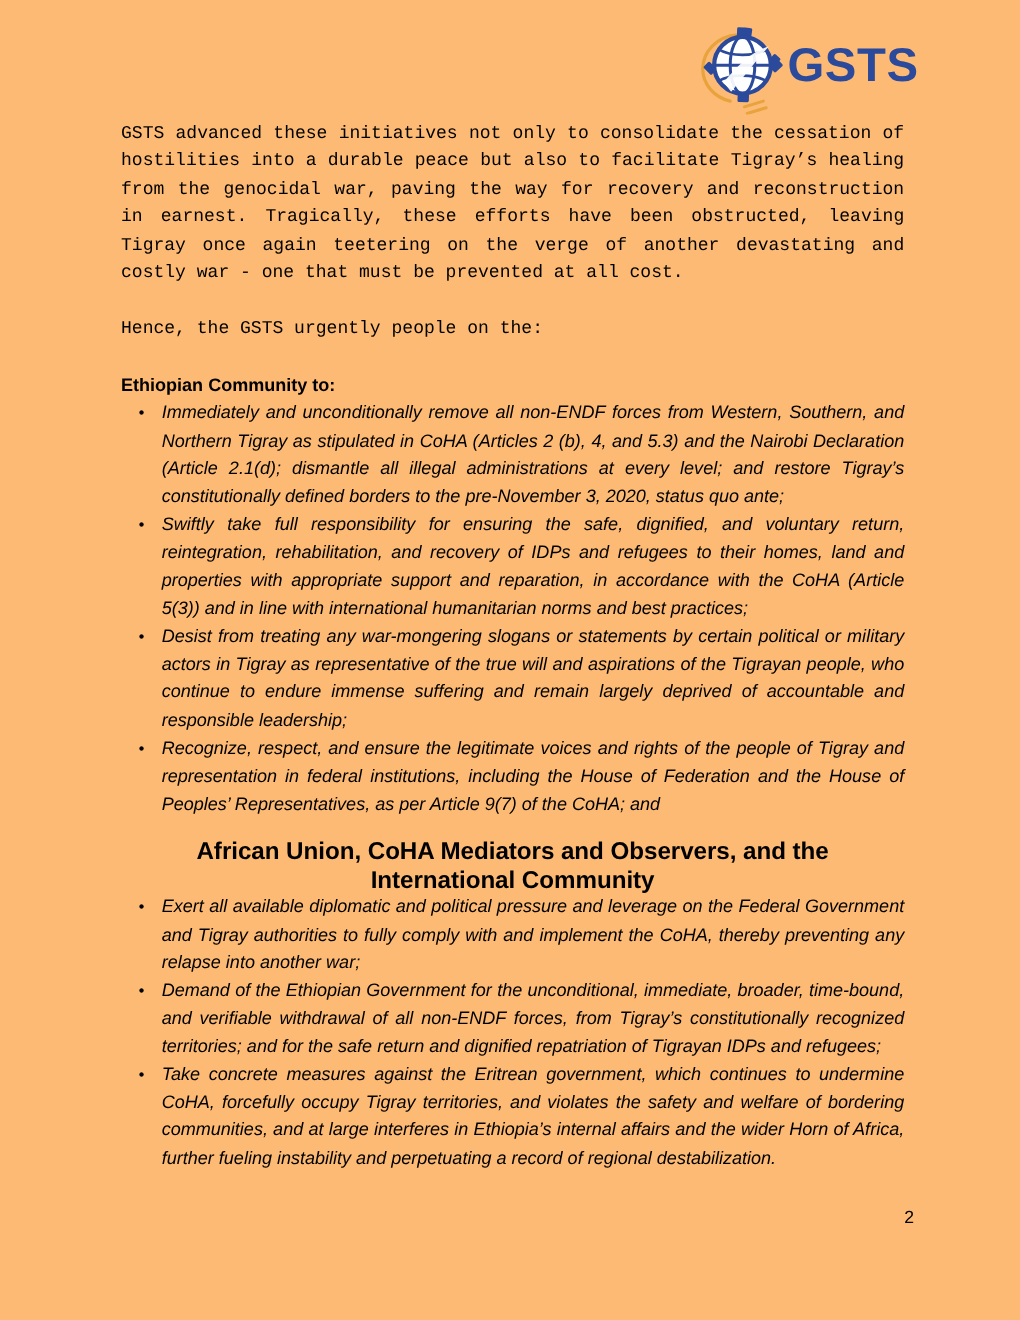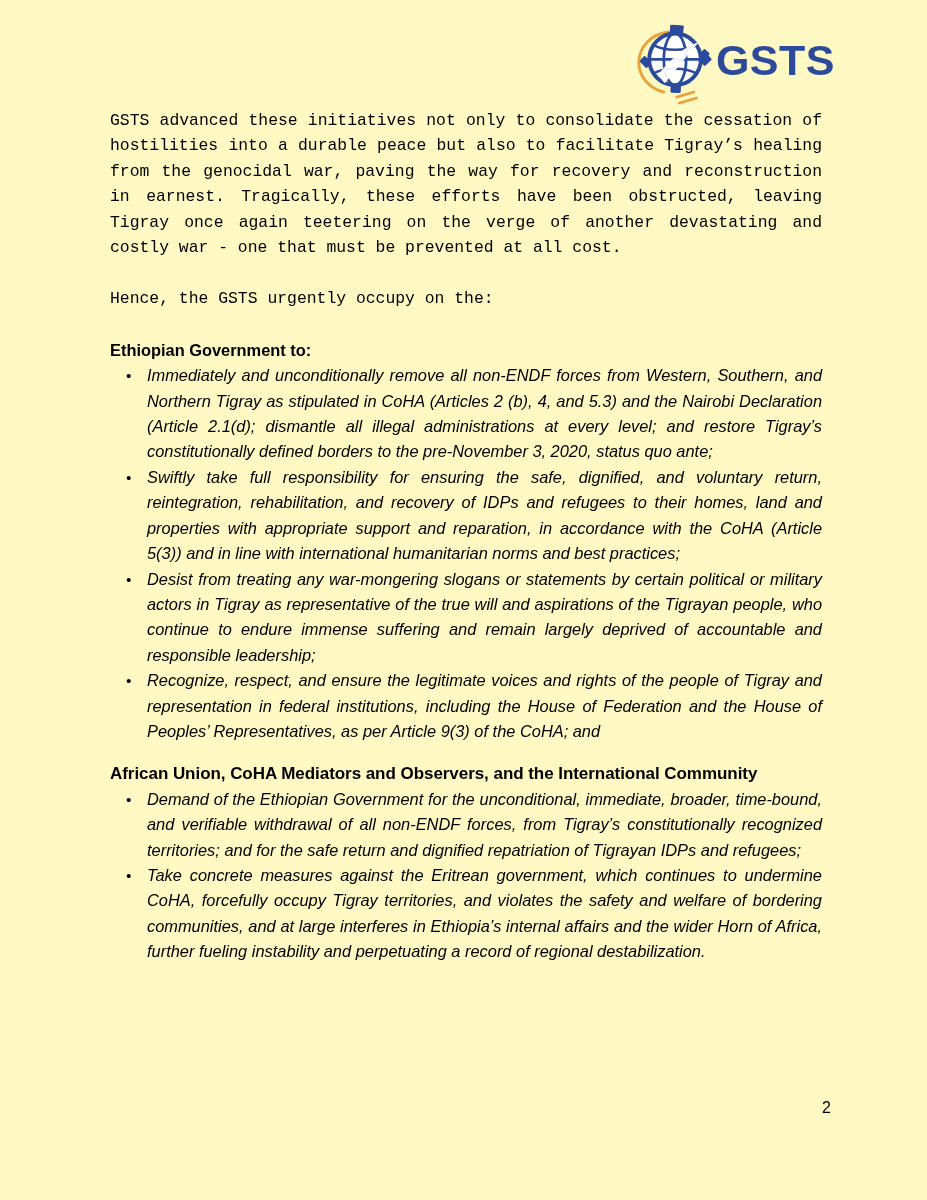--- a/index.html
+++ b/index.html
@@ -8,21 +8,21 @@
     background: #ffffff;
   }
   body {
     font-family: "Liberation Sans", sans-serif;
     color: #000000;
   }
   .page {
     position: relative;
     width: 927px;
     height: 1200px;
-    background: #fef9c3;
+    background: #fdba74;
     overflow: hidden;
     box-sizing: border-box;
   }
 
   
   .header {
     position: absolute;
     top: 18px;
     right: 92px;
     height: 86px;
@@ -64,22 +64,23 @@
   .gap-md { height: 17px; }
 
   h2.section-heading {
     margin: 0;
     font-size: 16.4px;
     line-height: 25.4px;
     font-weight: bold;
     text-align: left;
   }
   h2.section-heading.wide {
-    font-size: 17px;
+    font-size: 22px;
     letter-spacing: -0.05px;
+    text-align: center;
   }
   .heading-cont {
     margin: 0;
     font-size: 16.4px;
     line-height: 25.4px;
     font-weight: normal;
   }
 
   ul.bullets {
     margin: 0;
@@ -149,38 +150,39 @@
     </svg>
     <div class="logo-word">GSTS</div>
   </div>
 
   <div class="content">
 
     <p class="para">GSTS advanced these initiatives not only to consolidate the cessation of hostilities into a durable peace but also to facilitate Tigray’s healing from the genocidal war, paving the way for recovery and reconstruction in earnest. Tragically, these efforts have been obstructed, leaving Tigray once again teetering on the verge of another devastating and costly war - one that must be prevented at all cost.</p>
 
     <div class="gap-lg"></div>
 
-    <p class="para">Hence, the GSTS urgently occupy on the:</p>
+    <p class="para">Hence, the GSTS urgently people on the:</p>
 
     <div class="gap-lg"></div>
 
-    <h2 class="section-heading">Ethiopian Government to:</h2>
+    <h2 class="section-heading">Ethiopian Community to:</h2>
 
     <ul class="bullets">
       <li>Immediately and unconditionally remove all non-ENDF forces from Western, Southern, and Northern Tigray as stipulated in CoHA (Articles 2 (b), 4, and 5.3) and the Nairobi Declaration (Article 2.1(d); dismantle all illegal administrations at every level; and restore Tigray’s constitutionally defined borders to the pre-November 3, 2020, status quo ante;</li>
       <li>Swiftly take full responsibility for ensuring the safe, dignified, and voluntary return, reintegration, rehabilitation, and recovery of IDPs and refugees to their homes, land and properties with appropriate support and reparation, in accordance with the CoHA (Article 5(3)) and in line with international humanitarian norms and best practices;</li>
       <li>Desist from treating any war-mongering slogans or statements by certain political or military actors in Tigray as representative of the true will and aspirations of the Tigrayan people, who continue to endure immense suffering and remain largely deprived of accountable and responsible leadership;</li>
-      <li>Recognize, respect, and ensure the legitimate voices and rights of the people of Tigray and representation in federal institutions, including the House of Federation and the House of Peoples’ Representatives, as per Article 9(3) of the CoHA; and</li>
+      <li>Recognize, respect, and ensure the legitimate voices and rights of the people of Tigray and representation in federal institutions, including the House of Federation and the House of Peoples’ Representatives, as per Article 9(7) of the CoHA; and</li>
     </ul>
 
     <div class="gap-md"></div>
 
     <h2 class="section-heading wide">African Union, CoHA Mediators and Observers, and the International Community</h2>
 
     <ul class="bullets">
+      <li>Exert all available diplomatic and political pressure and leverage on the Federal Government and Tigray authorities to fully comply with and implement the CoHA, thereby preventing any relapse into another war;</li>
       <li>Demand of the Ethiopian Government for the unconditional, immediate, broader, time-bound, and verifiable withdrawal of all non-ENDF forces, from Tigray’s constitutionally recognized territories; and for the safe return and dignified repatriation of Tigrayan IDPs and refugees;</li>
       <li>Take concrete measures against the Eritrean government, which continues to undermine CoHA,  forcefully occupy Tigray territories, and violates the safety and welfare of bordering communities, and at large interferes in Ethiopia’s internal affairs and the wider Horn of Africa, further fueling instability and perpetuating a record of regional destabilization.</li>
     </ul>
 
   </div>
 
   <div class="page-number">2</div>
 
 </div>
 

